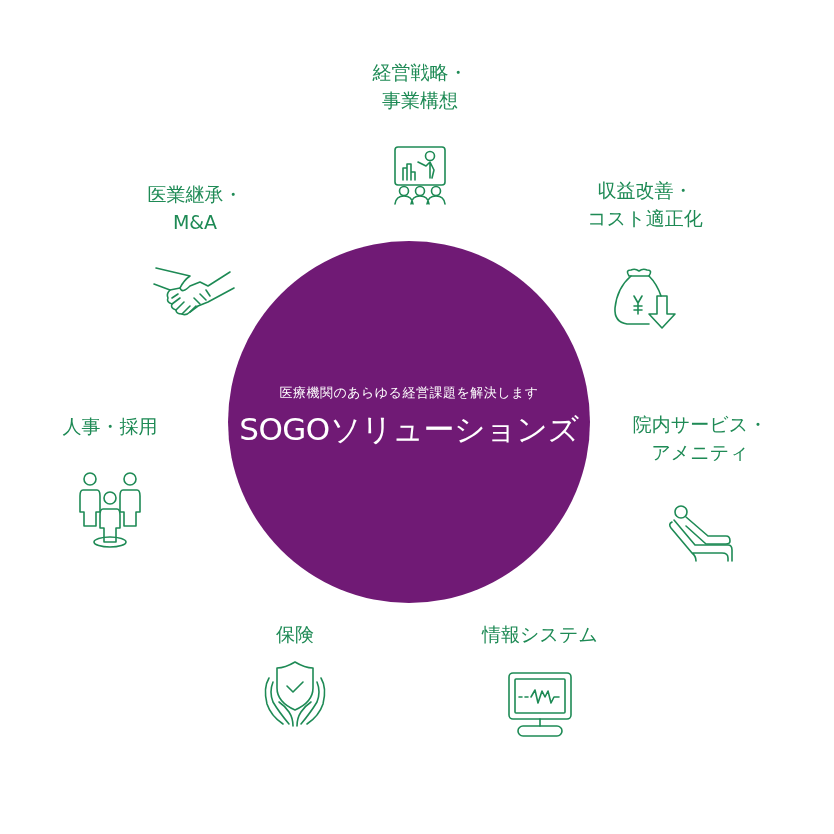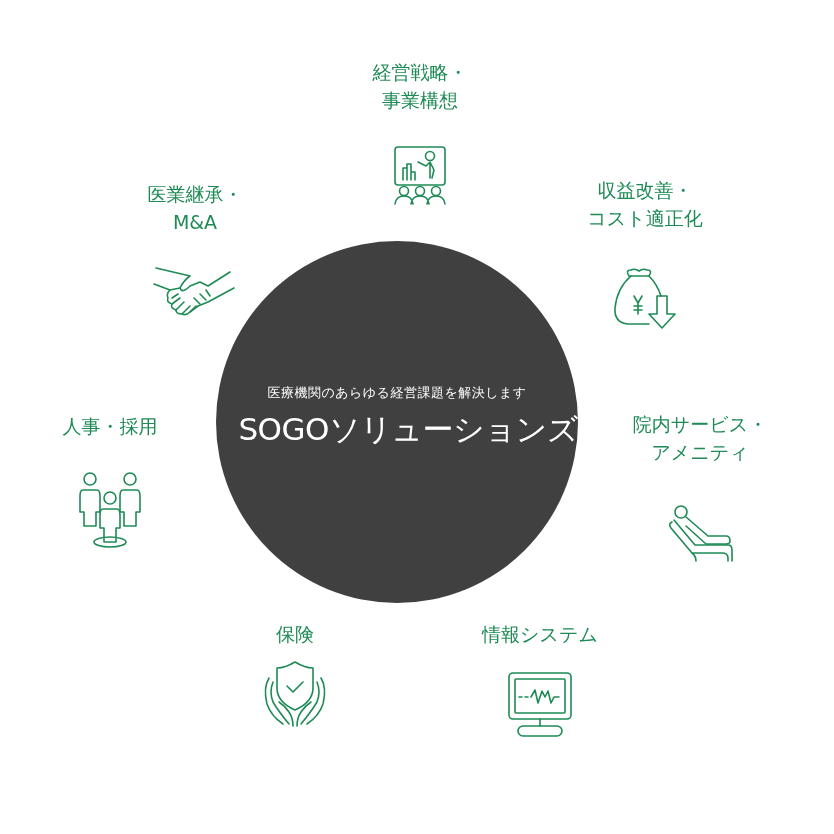--- a/index.html
+++ b/index.html
@@ -1,22 +1,22 @@
 <!DOCTYPE html>
 <html><head>
 <meta charset="utf-8">
 <style>
   html, body { margin:0; padding:0; background:#ffffff; }
   body { width:834px; height:834px; position:relative; overflow:hidden;
          font-family:"DejaVu Sans","Liberation Sans",sans-serif; }
-  .circle { position:absolute; left:216px; top:241px; width:362px; height:362px;
-            border-radius:50%; background:#404040; }
+  .circle { position:absolute; left:228px; top:241px; width:362px; height:362px;
+            border-radius:50%; background:#701a75; }
   .tagline { position:absolute; left:0; width:100%; top:143px; text-align:center;
              color:#ffffff; font-size:13px; letter-spacing:0.5px; }
-  .brand { position:absolute; left:0; width:100%; top:168px; text-align:right;
+  .brand { position:absolute; left:0; width:100%; top:168px; text-align:center;
            color:#ffffff; font-size:31px; letter-spacing:-0.5px; font-weight:normal; }
   .node { position:absolute; text-align:center; color:#1e8a55; }
   .node .label { font-size:19px; line-height:28px; font-weight:normal; white-space:nowrap; }
   .node .icon { display:block; margin:0 auto; }
   .node svg { fill:none; stroke:#1e8a55; stroke-width:1.6; stroke-linecap:round; stroke-linejoin:round; }
 </style>
 </head>
 <body>
 
 <div class="circle">

